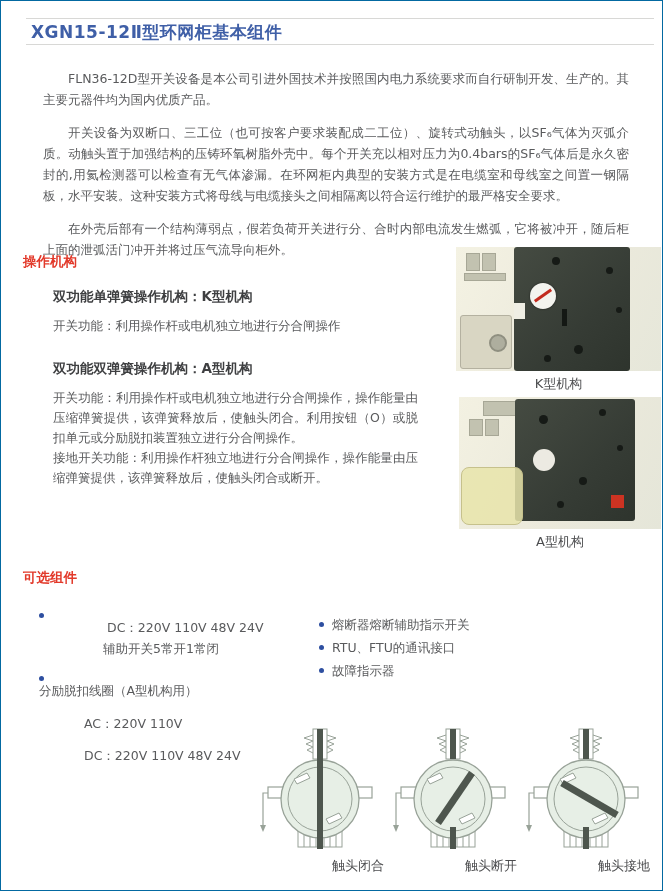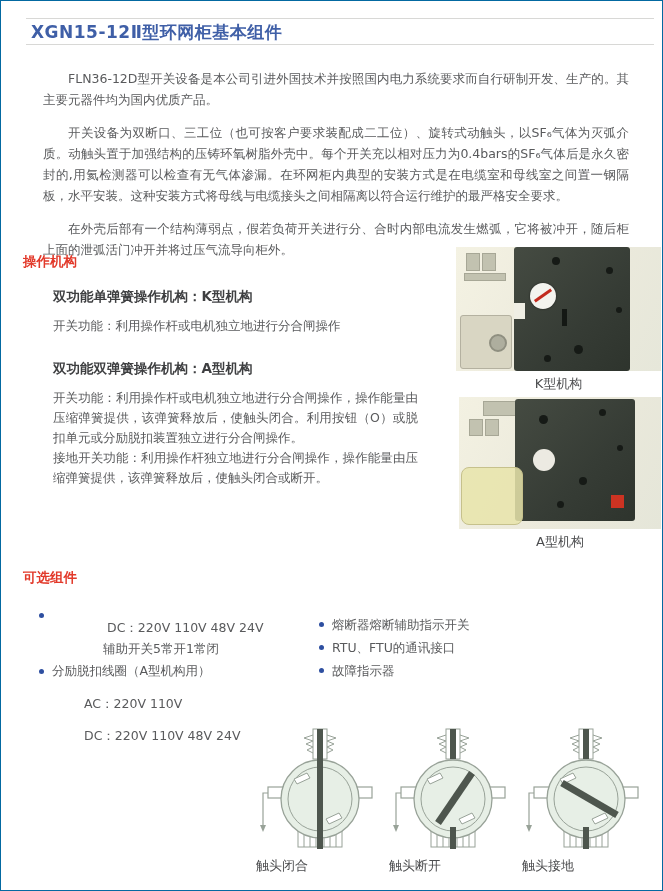--- a/index.html
+++ b/index.html
@@ -60,27 +60,27 @@
   .cap-k{left:455px;top:374px;width:205px;}
   .cap-a{left:458px;top:532px;width:202px;}
   
   .opt-left{position:absolute;top:604px;left:38px;width:290px;font-size:12.5px;color:#595a5c;}
   .opt-row{display:flex;align-items:flex-start;line-height:20.5px;}
   .dot{width:5px;height:5px;border-radius:50%;background:#2e4fa0;margin:8px 8px 0 0;flex:0 0 auto;}
   .opt-sub{line-height:20.5px;}
   .sub-a{padding-left:68px;}
   .sub-b{padding-left:64px;}
   .sub-c{padding-left:45px;margin-top:12px;}
-  .item2{margin-top:2px;}
+  .item2{margin-top:9px;flex-direction:column;}
   .opt-right{position:absolute;top:612px;left:318px;width:230px;font-size:12.5px;color:#595a5c;}
   .opt-right .opt-row{line-height:23px;}
   .opt-right .dot{margin-top:9px;}
   
   .diagrams{position:absolute;top:726px;left:255px;width:394px;display:flex;gap:5px;}
-  .diagram{width:128px;text-align:left;}
+  .diagram{width:128px;text-align:right;}
   .diagram svg{display:block;margin:0 auto;}
   .diagram figcaption{margin-top:6px;font-size:13px;color:#4c4d4f;}
   figure{margin:0;padding:0;}
 </style>
 </head>
 <body>
 
 <div class="page">
 
   <div class="rule rule-top"></div>

